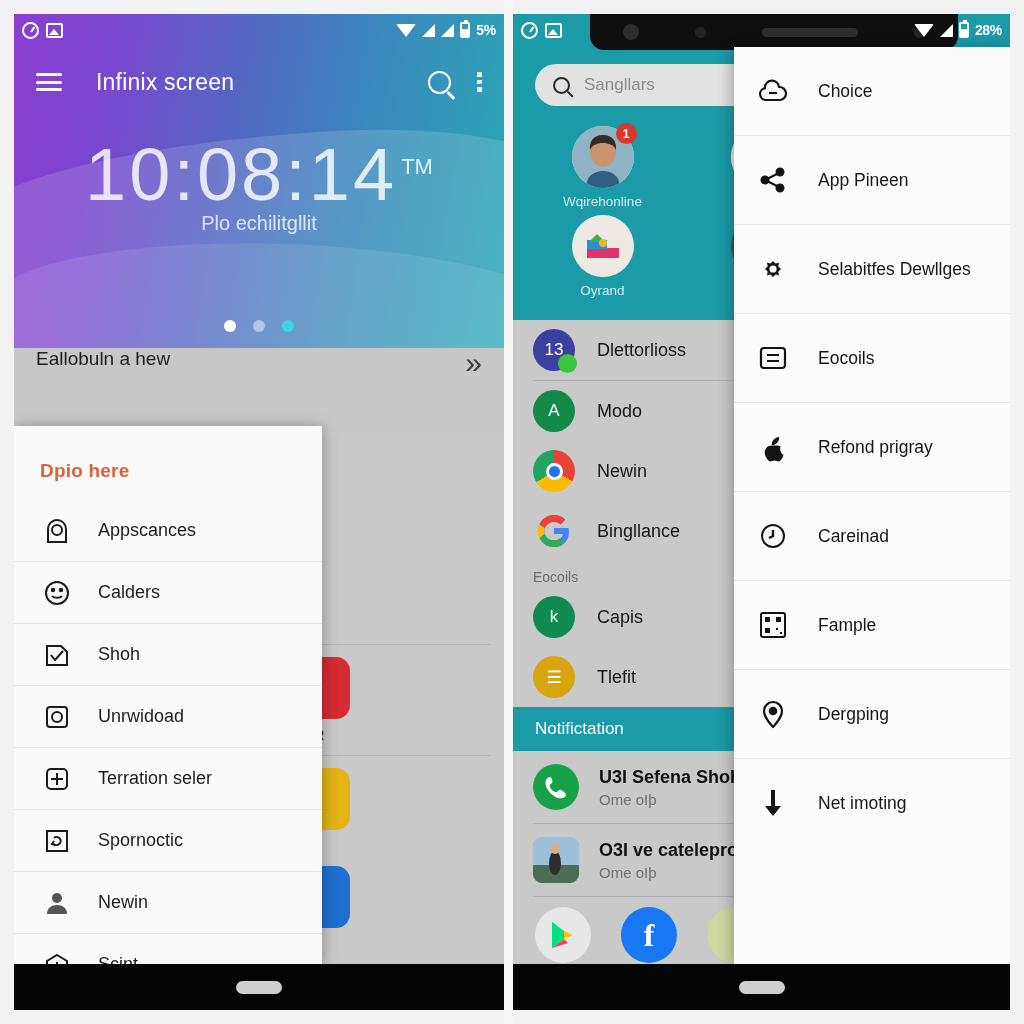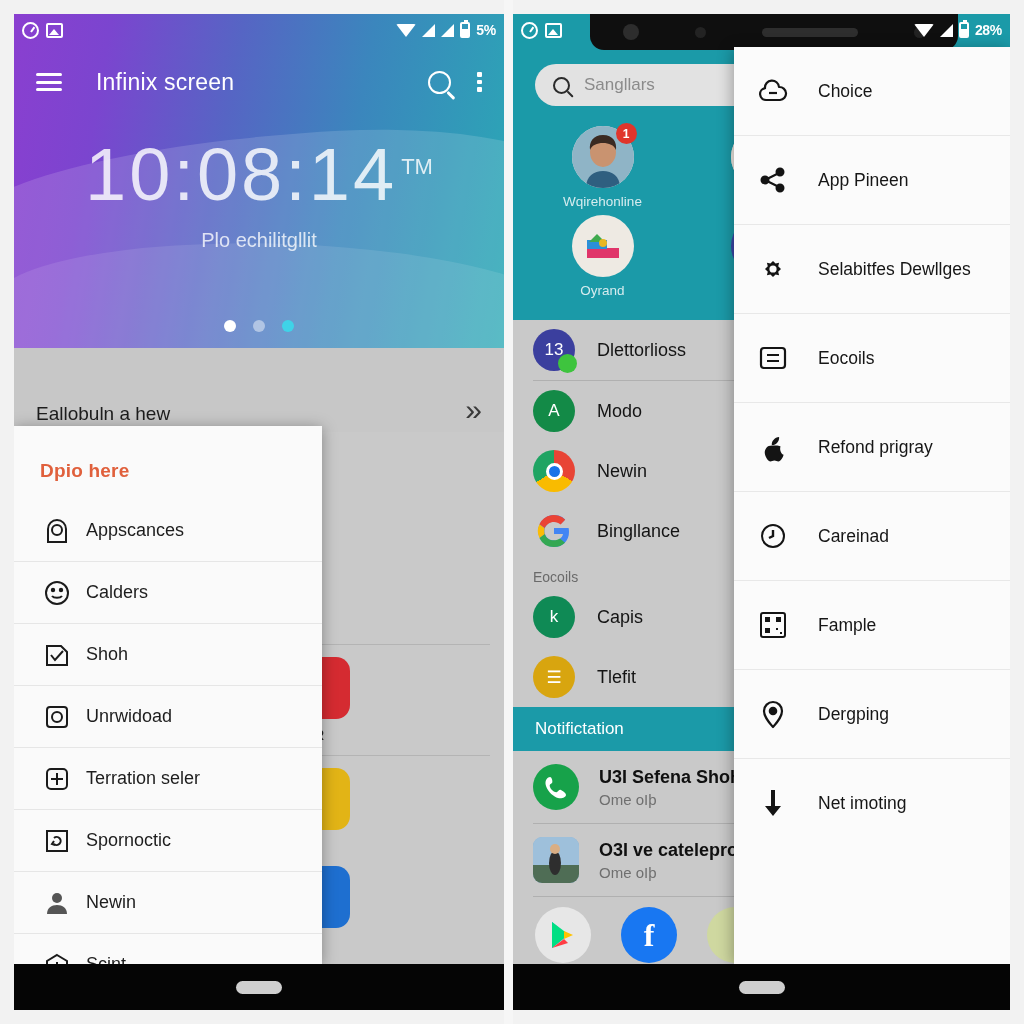--- a/index.html
+++ b/index.html
@@ -68,50 +68,50 @@
   .appbar-actions { margin-left:auto; display:flex; align-items:center; gap: 26px; }
   .search-glyph { width:23px; height:23px; border:2.6px solid #fff; border-radius:50%; position:relative; }
   .search-glyph::after { content:""; position:absolute; right:-7px; bottom:-5px; width:10px; height:2.6px; background:#fff; transform:rotate(45deg); border-radius:2px;}
   .kebab { display:flex; flex-direction:column; gap:3px; align-items:center; }
   .kebab i { width:5px; height:5px; background:#fff; border-radius:1px; }
   .kebab i:nth-child(2){ width:5px;height:4px;}
 
   .clock-wrap { position:relative; z-index:10; text-align:center; margin-top: 22px; }
   .big-clock { font-size: 74px; color: rgba(255,255,255,0.82); font-weight: 300; letter-spacing: 3px; line-height: 1; position:relative; display:inline-block;}
   .tm { font-size: 22px; vertical-align: super; margin-left: 4px; letter-spacing:0; }
-  .clock-sub { margin-top: 17px; font-size: 20px; color: rgba(255,255,255,0.78); }
+  .clock-sub { margin-top: 0; font-size: 20px; color: rgba(255,255,255,0.78); }
 
   .dots { position:absolute; z-index:10; bottom: 16px; left:0; right:0; display:flex; justify-content:center; gap: 17px; }
   .dot { width: 12px; height: 12px; border-radius:50%; background: rgba(255,255,255,0.45); }
   .dot.active { background:#fff; }
   .dot.accent { background:#3fd3e8; }
 
   #promo {
     position:absolute; top:334px; left:0; right:0; height: 84px; background:#c7c7c7;
-    display:flex; align-items:flex-end; padding: 7px 22px; color:#1d1d1d; font-size: 19px;
+    display:flex; align-items:flex-start; padding: 0 22px; color:#1d1d1d; font-size: 19px;
   }
   #promo .chev { margin-left:auto; font-size: 30px; color:#3a3a3a; line-height:1; }
 
   #left-apps { position:absolute; top:418px; left:0; right:0; bottom:0; background:#c9c9c9; padding: 10px 0 0 0; }
   .app-grid { display:grid; grid-template-columns: repeat(4, 1fr); row-gap: 6px; padding: 6px 4px; }
   .app-cell { display:flex; flex-direction:column; align-items:center; gap:8px; }
   .app-ico { width: 62px; height: 62px; border-radius: 14px; display:flex; align-items:center; justify-content:center; font-size:11px; color:#fff; font-weight:700;}
   .app-lbl { font-size: 14px; color:#202020; }
   .grid-div { height:1px; background:rgba(0,0,0,0.10); margin: 6px 14px; }
 
   
   #left-menu {
     position:absolute; left: 0px; top: 412px; width: 308px; bottom: 46px;
     background: #fafafa; z-index: 40; box-shadow: 0 2px 14px rgba(0,0,0,.35);
     padding-top: 6px; overflow:hidden;
   }
   #left-menu .menu-head { color:#e0603c; font-size: 19px; padding: 28px 8px 18px 26px; font-weight:600; letter-spacing:.2px;}
   .mrow { display:flex; align-items:center; height: 61px; padding-left: 26px; cursor:pointer; }
   .mrow .mi { width: 34px; height: 34px; flex:0 0 34px; display:flex; align-items:center; justify-content:center; color:#1b1b1b;}
-  .mrow .mt { margin-left: 12px; font-size: 18px; color:#1d1d1d; }
+  .mrow .mt { margin-left: 24px; font-size: 18px; color:#1d1d1d; }
   .mdiv { height:1px; background:#e6e6e6; margin-left: 0; }
 
   
   #r-top { position:absolute; top:0; left:0; right:0; height: 306px; background:#1b9aa8; }
   #notch {
     position:absolute; top:0; left: 77px; width: 368px; height: 36px; background:#0f0f0f;
     border-bottom-left-radius: 14px; border-bottom-right-radius: 14px; z-index: 25;
     display:flex; align-items:center; justify-content:center; gap: 56px;
   }
   #notch .cam { width:16px; height:16px; border-radius:50%; background:#2d2d2d; }

